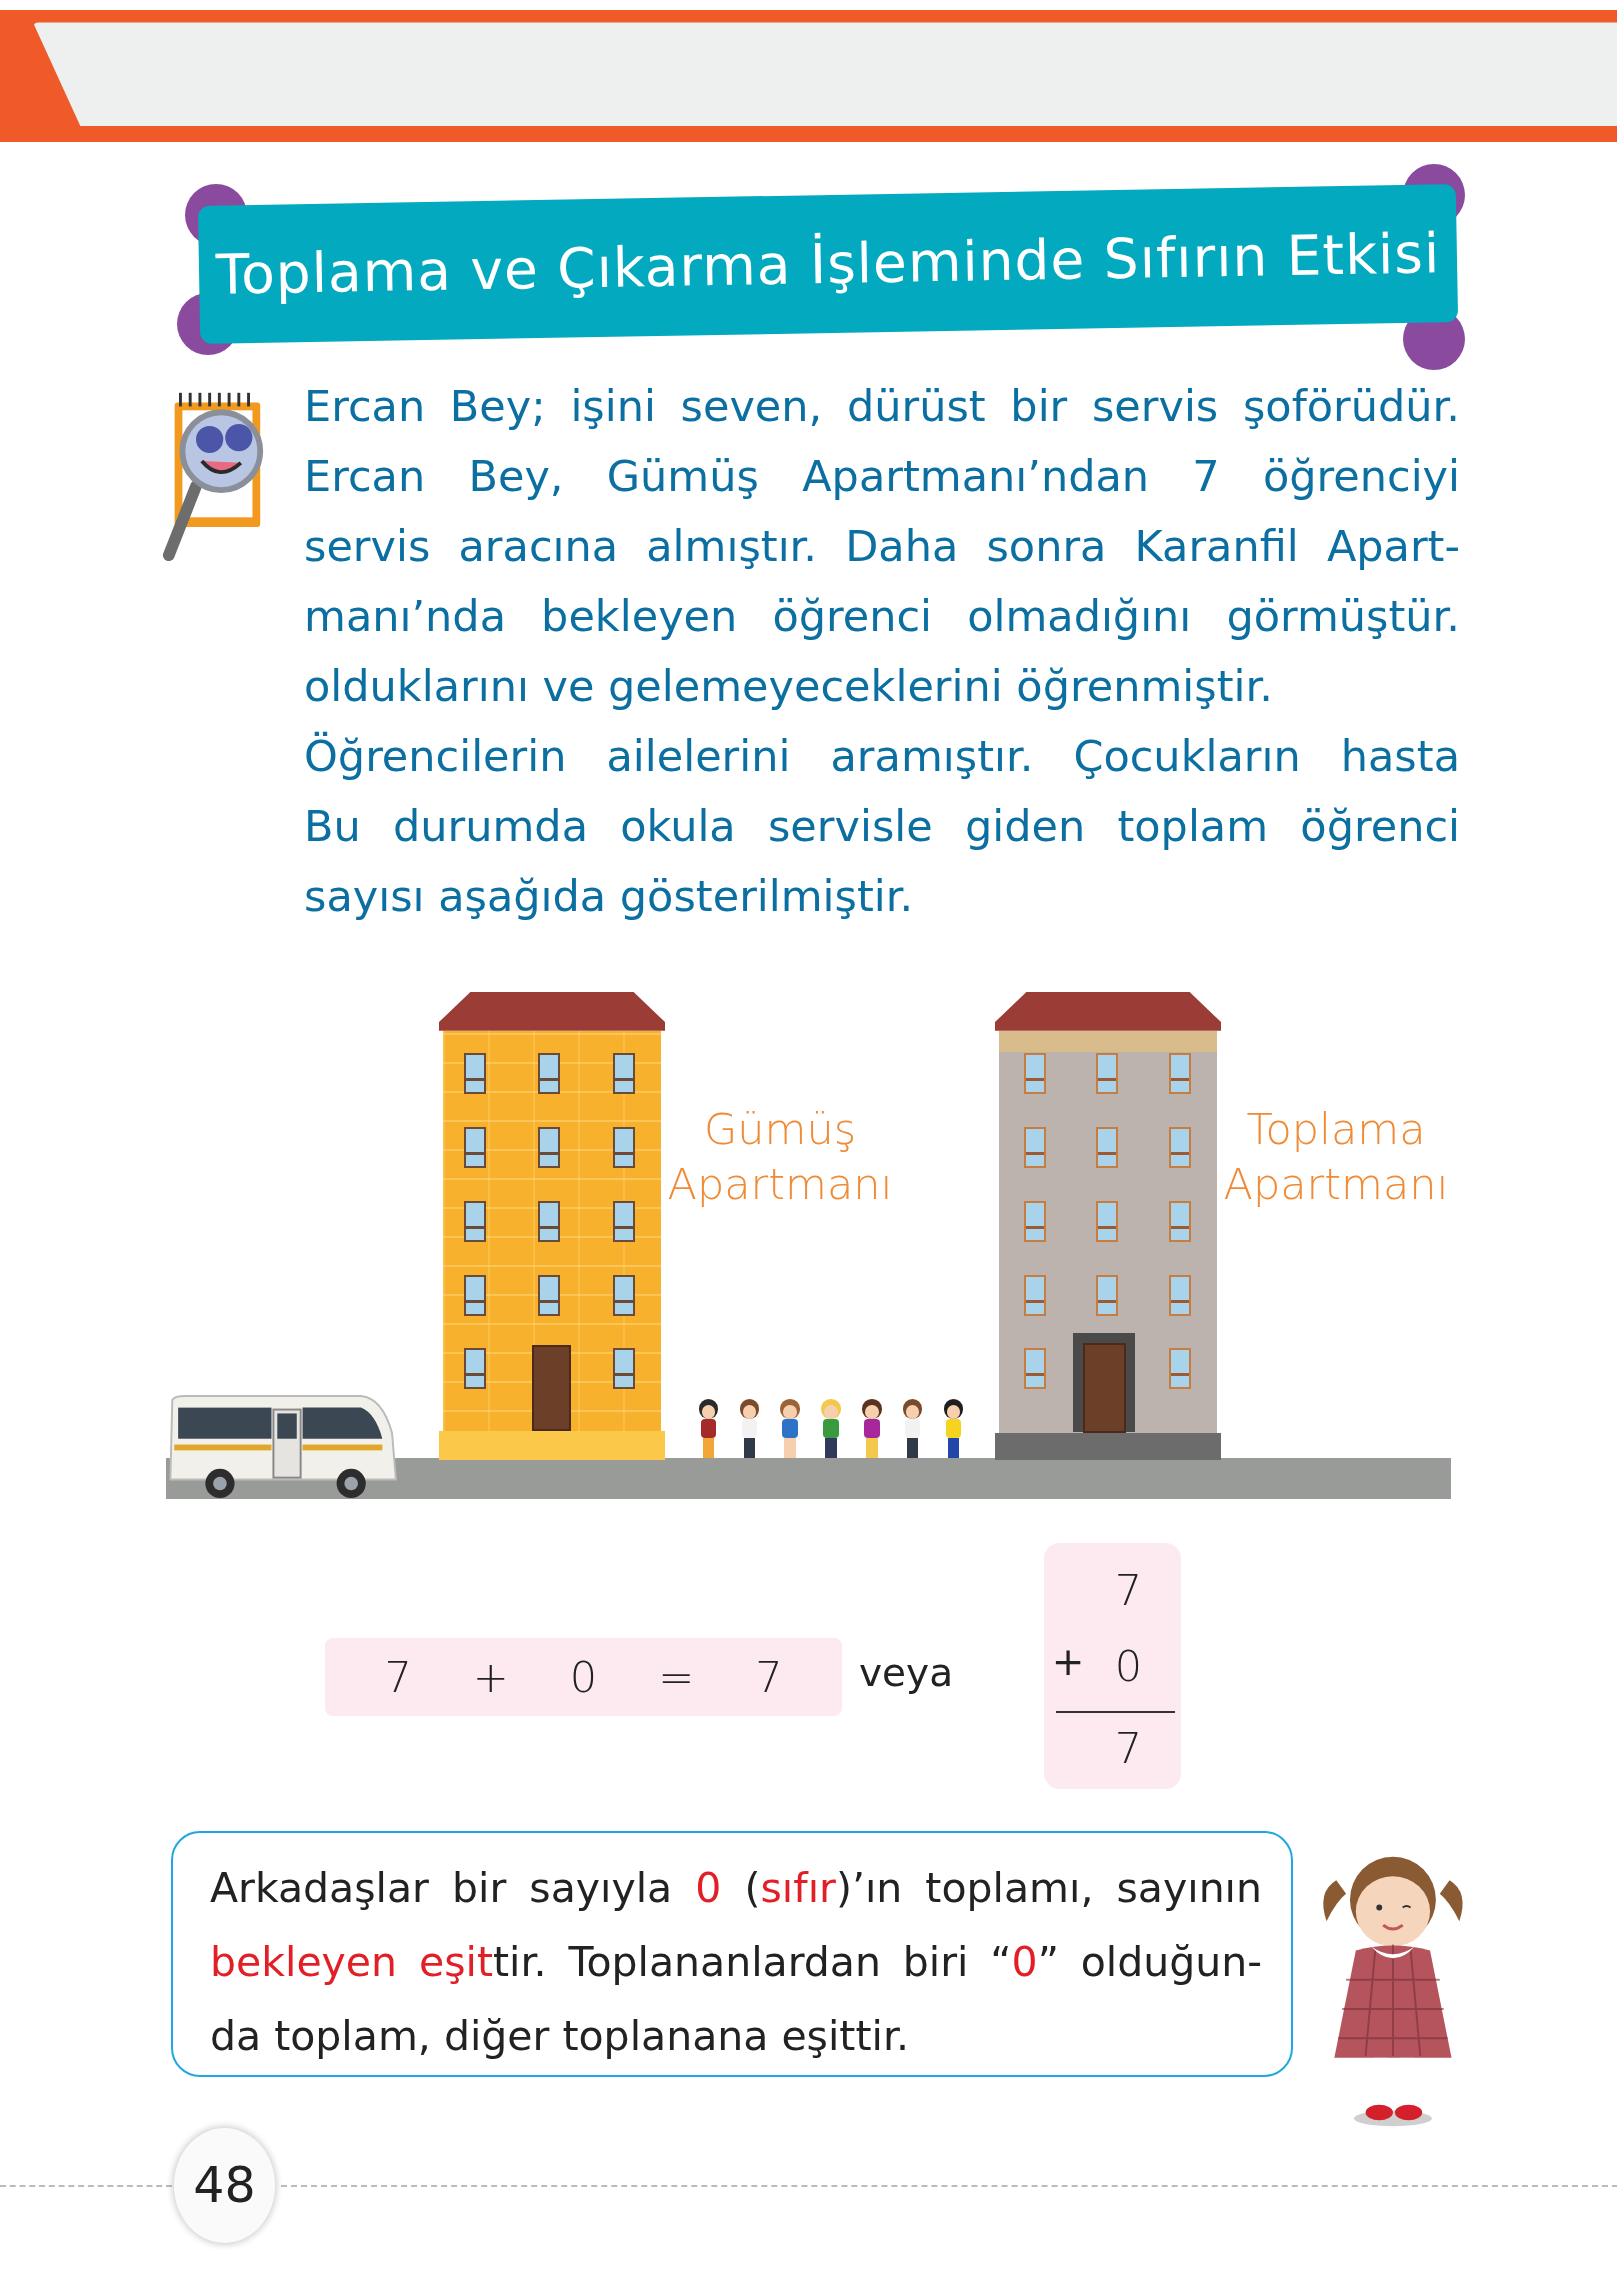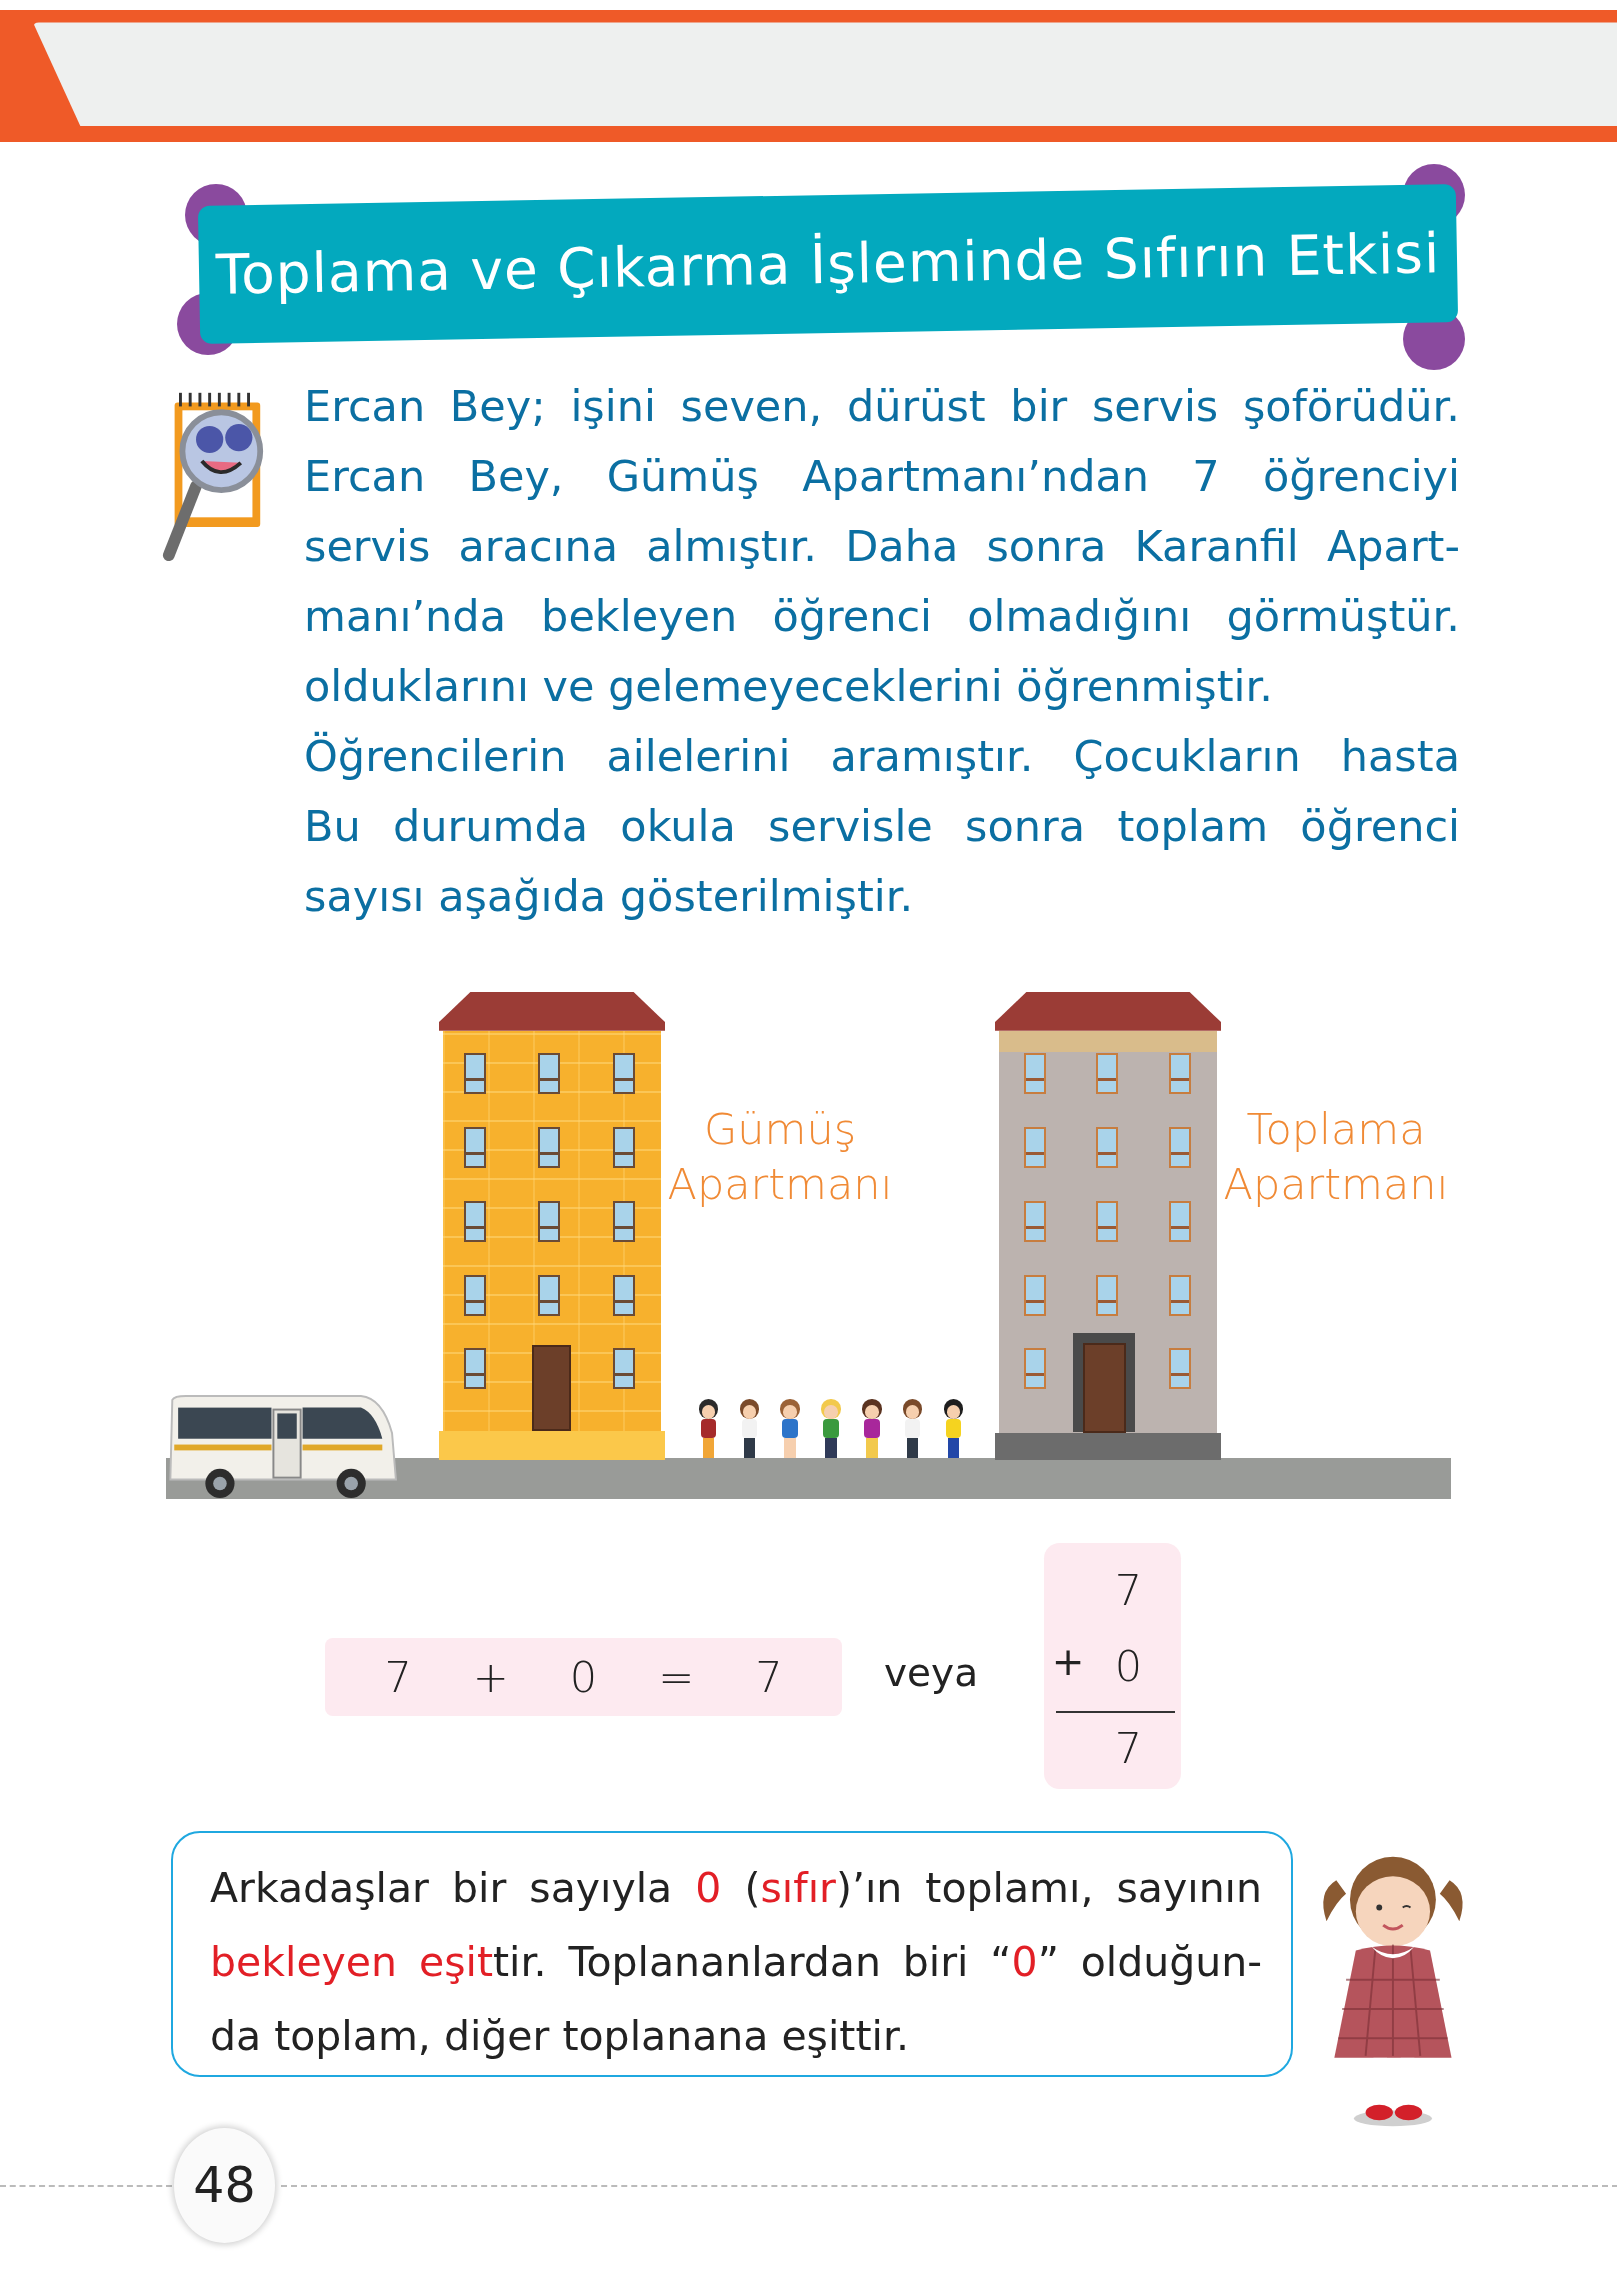--- a/index.html
+++ b/index.html
@@ -57,21 +57,21 @@
   .kid { position: relative; width: 31px; height: 60px; }
   .kid .head { position: absolute; left: 5.9px; top: 0; width: 19.5px; height: 19.5px; border-radius: 50%; }
   .kid .face { position: absolute; left: 8.8px; top: 5.9px; width: 13.7px; height: 13.7px; border-radius: 50%; background: #f6cfae; }
   .kid .torso { position: absolute; left: 7.8px; top: 19.5px; width: 15.6px; height: 19.5px; border-radius: 3.9px; }
   .kid .legs { position: absolute; left: 9.8px; top: 39px; width: 11.7px; height: 19.5px; }
 
   
   .eq-box { position: absolute; left: 325px; top: 1638px; width: 517px; height: 78px; background: #fdeaf0; border-radius: 7.8px;
     display: flex; align-items: center; justify-content: space-around; padding: 0 29px; }
   .eq-tok { font-family: "DejaVu Sans", sans-serif; font-size: 43px; color: #222222; font-weight: 300; }
-  .veya { position: absolute; left: 884px; top: 1650px; font-family: "DejaVu Sans", sans-serif; font-size: 39px; color: #222222; }
+  .veya { position: absolute; left: 859px; top: 1650px; font-family: "DejaVu Sans", sans-serif; font-size: 39px; color: #222222; }
   .col-box { position: absolute; left: 1044px; top: 1543px; width: 137px; height: 246px; background: #fdeaf0; border-radius: 15.6px; }
   .col-num { position: absolute; right: 39px; font-family: "DejaVu Sans", sans-serif; font-size: 43px; color: #222222; font-weight: 300; }
   .col-plus { position: absolute; left: 7.8px; top: 96px; font-family: "DejaVu Sans", sans-serif; font-size: 39px; color: #222222; }
   .col-line { position: absolute; left: 11.7px; right: 5.9px; top: 168px; height: 2px; background: #333333; }
 
   
   .note { position: absolute; left: 171px; top: 1831px; width: 1122px; height: 246px; border: 2.9px solid #1fa8e0; border-radius: 29px;
     padding: 17.6px 29px 0 37px; }
   .note-text { font-family: "DejaVu Sans", sans-serif; font-size: 41px; line-height: 74px; color: #222222; text-align: justify; }
   .note-text .line { display: block; text-align: justify; text-align-last: justify; }
@@ -126,21 +126,21 @@
   </svg>
 </div>
 
 <div class="story">
   <span class="line">Ercan Bey; işini seven, dürüst bir servis şoförüdür.</span>
   <span class="line">Ercan Bey, Gümüş Apartmanı’ndan 7 öğrenciyi</span>
   <span class="line">servis aracına almıştır. Daha sonra Karanfil Apart-</span>
   <span class="line">manı’nda bekleyen öğrenci olmadığını görmüştür.</span>
   <span class="line last">olduklarını ve gelemeyeceklerini öğrenmiştir.</span>
   <span class="line">Öğrencilerin ailelerini aramıştır. Çocukların hasta</span>
-  <span class="line">Bu durumda okula servisle sonra toplam öğrenci</span>
+  <span class="line">Bu durumda okula servisle giden toplam öğrenci</span>
   <span class="line last">sayısı aşağıda gösterilmiştir.</span>
 </div>
 
 <div class="scene">
   <div class="road"></div>
 
   <div class="building" style="left:273px; top:11.7px; width:226px; height:468px;">
     <div class="roof" style="left:0; top:0; width:226px; height:39px;"></div>
     <div class="body-yellow" style="left:3.9px; top:39px; width:218px; height:410px;"></div>
     <div class="base-yellow" style="left:0; top:439px; width:226px; height:29px;"></div>

